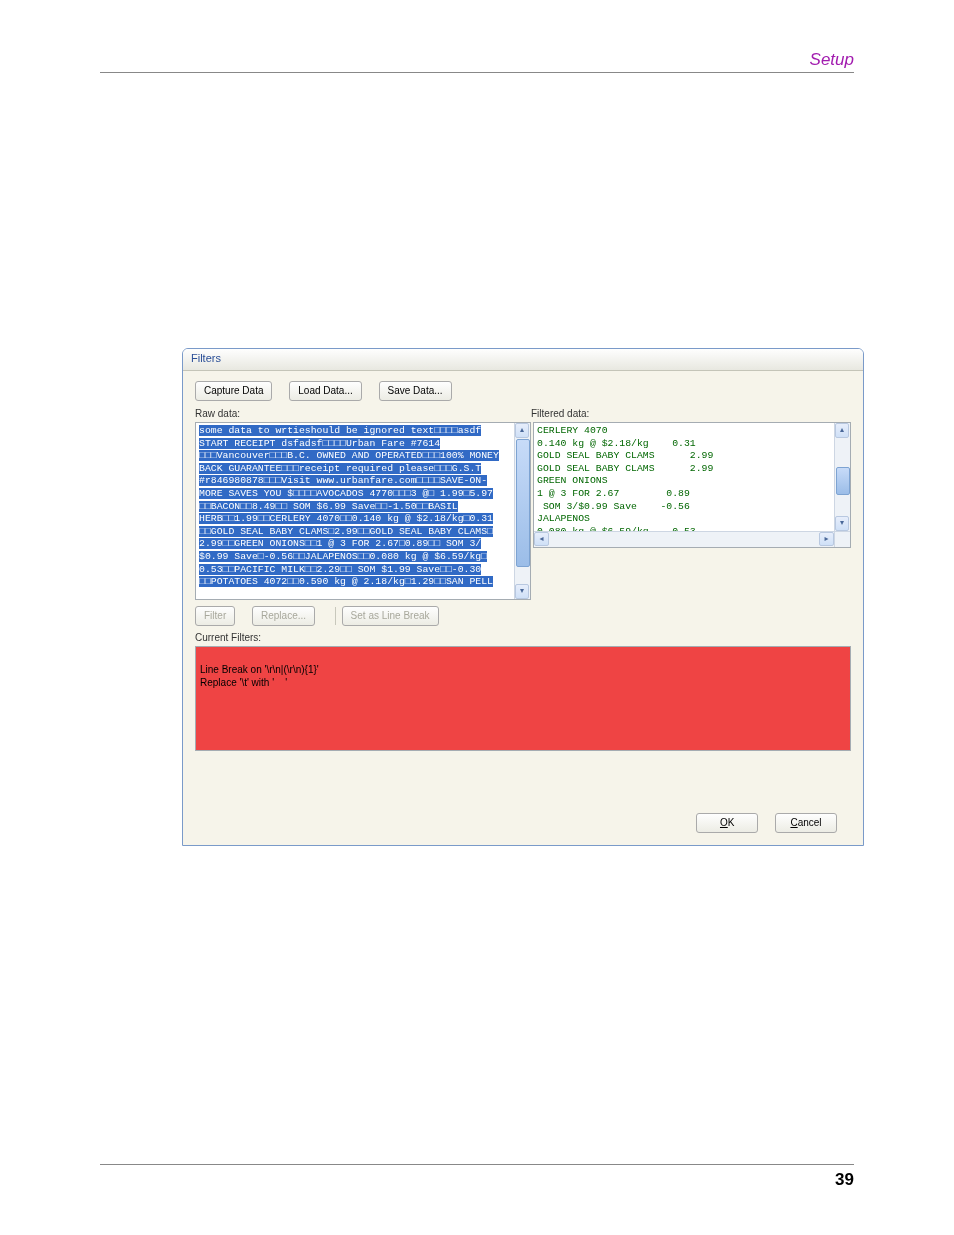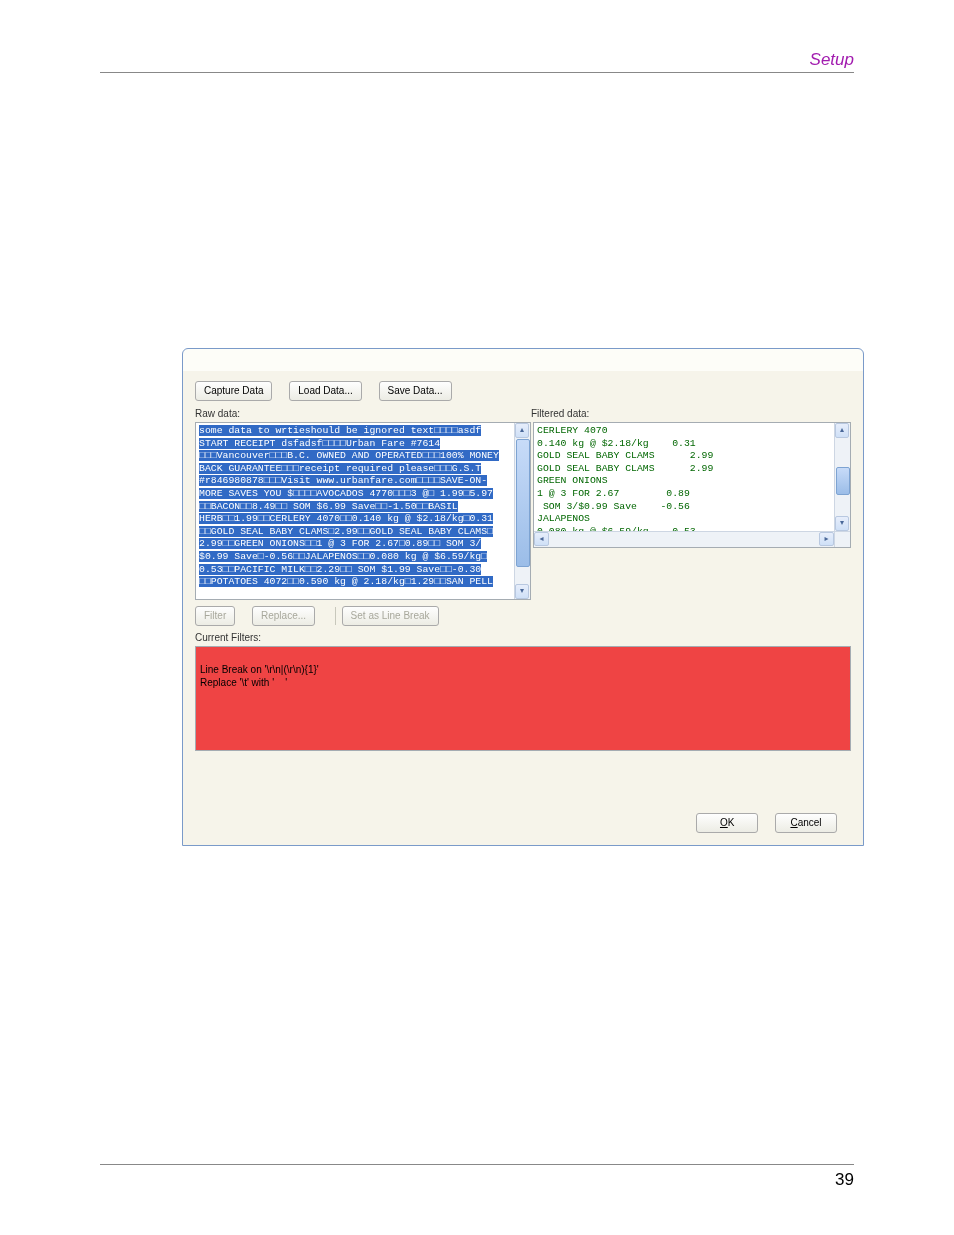--- a/index.html
+++ b/index.html
@@ -10,21 +10,21 @@
     .header-line {
       position: absolute; top: 72px; left: 100px; right: 100px; height: 1px; background: #888;
     }
     .header-text {
       position: absolute; top: 50px; right: 100px; font-style: italic; font-size: 17px; color: #a21caf;
     }
     .footer-line {
       position: absolute; bottom: 70px; left: 100px; right: 100px; height: 1px; background: #888;
     }
     .page-number {
-      position: absolute; bottom: 45px; right: 100px; font-size: 17px; font-weight: normal; color: #000;
+      position: absolute; bottom: 45px; right: 100px; font-size: 17px; font-weight: bold; color: #000;
     }
     .screenshot {
       position: absolute; top: 348px; left: 182px; width: 682px; height: 498px;
       border: 1px solid #7a9ac9; border-top-left-radius: 6px; border-top-right-radius: 6px;
       background: #fdfdf8; overflow: hidden;
     }
     .titlebar {
       height: 22px; background: linear-gradient(to bottom, #fefefe, #e8e8e0);
       padding: 3px 8px; font-size: 11px; color: #2a4e97;
       border-bottom: 1px solid #c4c4b8;
@@ -94,20 +94,21 @@
     .und { text-decoration: underline; }
   </style>
 </head>
 <body>
 
 <div class="page">
   <div class="header-text">Setup</div>
   <div class="header-line"></div>
 
   <div class="screenshot">
+    <div class="titlebar">Filters</div>
     <div class="panel">
 
       <div class="toolbar">
         <span class="btn">Capture Data</span>
         <span class="btn">Load Data...</span>
         <span class="btn">Save Data...</span>
       </div>
 
       <div class="labels-row">
         <div class="raw-col">Raw data:</div>

